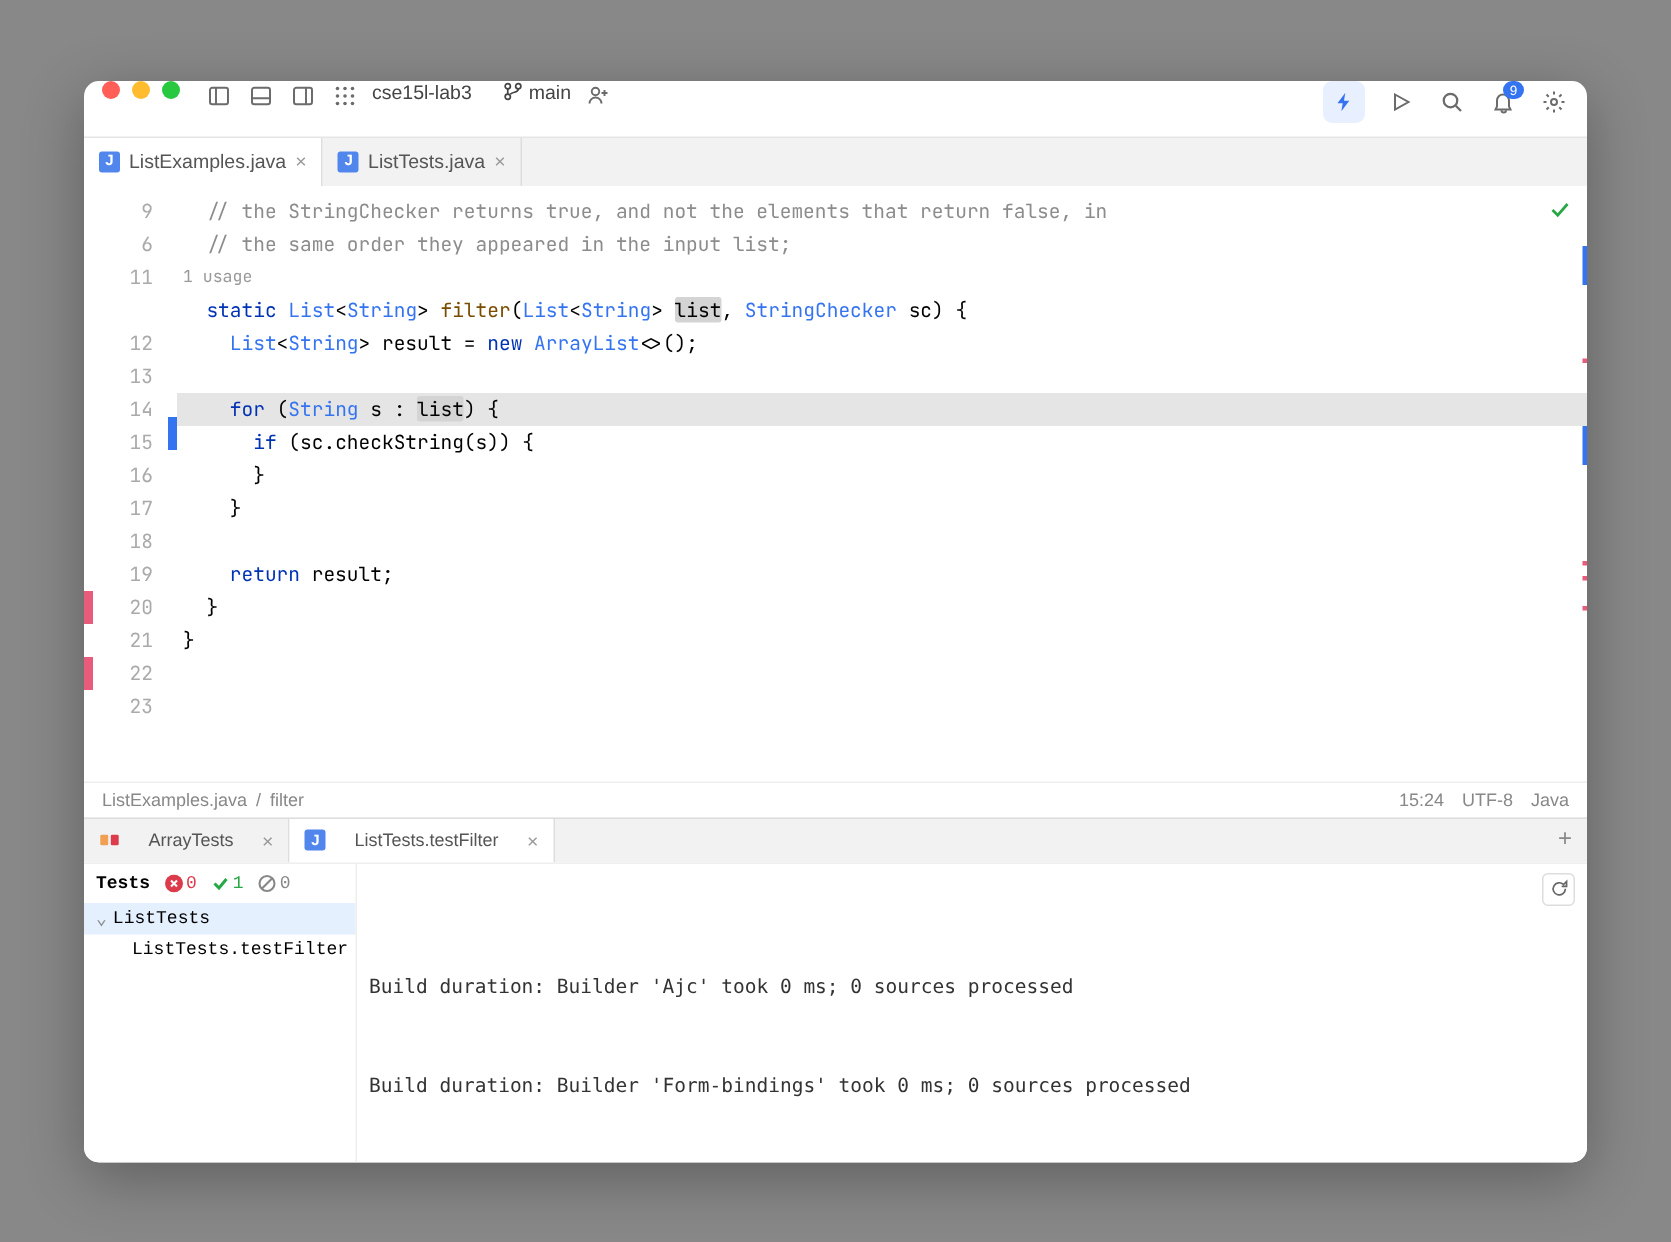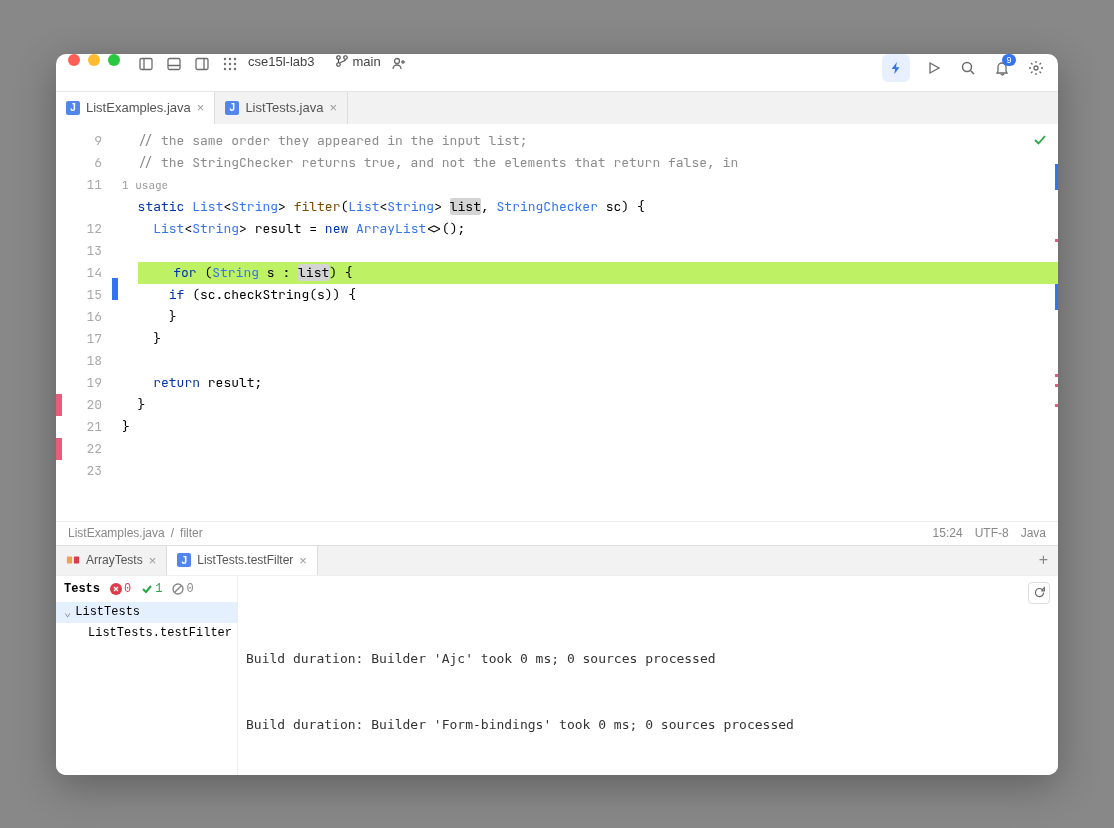--- a/index.html
+++ b/index.html
@@ -28,37 +28,37 @@
   .close-x { color: #999; font-size: 13px; }
   
   .editor { flex: 1; display: flex; overflow: hidden; font-family: "JetBrains Mono", Menlo, Consolas, monospace; font-size: 13px; position: relative; }
   .gutter-col { width: 50px; background: #fff; text-align: right; color: #aaa; padding-top: 6px; }
   .gutter-col .ln { height: 22px; line-height: 22px; padding-right: 10px; }
   .change-col { width: 6px; }
   .change-col .cm { height: 22px; }
   .cm.blue { background: #3574f0; }
   .code-col { flex: 1; padding-top: 6px; position: relative; }
   .code-line { height: 22px; line-height: 22px; white-space: pre; padding-left: 4px; }
-  .code-line.hl { background: #bef264; margin-left: 20px; }
+  .code-line.hl { background: #e5e5e5; }
   .usages { color: #999; font-size: 11px; padding-left: 4px; height: 22px; line-height: 22px; }
   .c-comment { color: #8c8c8c; }
   .c-kw { color: #0033b3; }
   .c-type { color: #3574f0; }
   .c-method { color: #7a4c00; }
   .c-sel { background: #d4d4d4; border-radius: 2px; }
   .validation { position: absolute; top: 8px; right: 10px; color: #28a745; }
   .right-marks { position: absolute; top: 0; right: 0; width: 8px; height: 100%; }
   .right-marks .rm { position: absolute; right: 0; width: 6px; height: 4px; }
   .rm.blue-tall { background: #3574f0; height: 26px; width: 3px; }
   
   .crumbbar { height: 24px; display: flex; align-items: center; padding: 0 12px; font-size: 12px; color: #888; border-top: 1px solid #eee; }
   .crumbbar .right { margin-left: auto; display: flex; gap: 12px; }
   
   .panel-tabs { height: 30px; display: flex; align-items: stretch; background: #f2f2f2; border-top: 1px solid #ddd; }
-  .ptab { display: flex; align-items: center; gap: 6px; padding: 0 10px; font-size: 12px; color: #555; border-right: 1px solid #ddd; }
+  .ptab { display: flex; align-items: center; gap: 19px; padding: 0 10px; font-size: 12px; color: #555; border-right: 1px solid #ddd; }
   .ptab.active { background: #fff; }
   .ptab .icon { width: 14px; height: 14px; }
   .add-tab { margin-left: auto; padding: 0 10px; color: #888; display:flex;align-items:center;}
   
   .panel-body { height: 200px; display: flex; background: #fff; border-top: 1px solid #eee; }
   .test-tree { width: 182px; border-right: 1px solid #eee; font-size: 12px; font-family: Liberation Mono, monospace; }
   .test-head { display: flex; align-items: center; gap: 10px; padding: 6px 8px; }
   .test-head strong { font-weight: 600; }
   .stat { display: flex; align-items: center; gap: 2px; }
   .stat-red { color: #db3b4b; }
@@ -225,22 +225,22 @@
       <div class="cm"></div>
         <div class="cm"></div>
         <div class="cm"></div>
         <div class="cm"></div>
       <div class="cm"></div>
         <div class="cm"></div>
         <div class="cm"></div>
         <div class="cm"></div>
     </div>
     <div class="code-col">
+      <div class="code-line"><span class="c-comment">  // the StringChecker returns true, and not the elements that return false, in</span></div>
       <div class="code-line"><span class="c-comment">  // the same order they appeared in the input list;</span></div>
-      <div class="code-line"><span class="c-comment">  // the StringChecker returns true, and not the elements that return false, in</span></div>
       <div class="usages">1 usage</div>
       <div class="code-line"><span>  </span><span class="c-kw">static</span><span> </span><span class="c-type">List</span><span>&lt;</span><span class="c-type">String</span><span>&gt; </span><span class="c-method">filter</span><span>(</span><span class="c-type">List</span><span>&lt;</span><span class="c-type">String</span><span>&gt; </span><span class="c-sel">list</span><span>, </span><span class="c-type">StringChecker</span><span> sc) {</span></div>
       <div class="code-line"><span>    </span><span class="c-type">List</span><span>&lt;</span><span class="c-type">String</span><span>&gt; result = </span><span class="c-kw">new</span><span> </span><span class="c-type">ArrayList</span><span>&lt;&gt;();</span></div>
       <div class="code-line"></div>
       <div class="code-line hl"><span>    </span><span class="c-kw">for</span><span> (</span><span class="c-type">String</span><span> s : </span><span class="c-sel">list</span><span>) {</span></div>
       <div class="code-line"><span>      </span><span class="c-kw">if</span><span> (sc.checkString(s)) {</span></div>
       <div class="code-line">      }</div>
       <div class="code-line">    }</div>
       <div class="code-line"></div>
       <div class="code-line"><span>    </span><span class="c-kw">return</span><span> result;</span></div>

